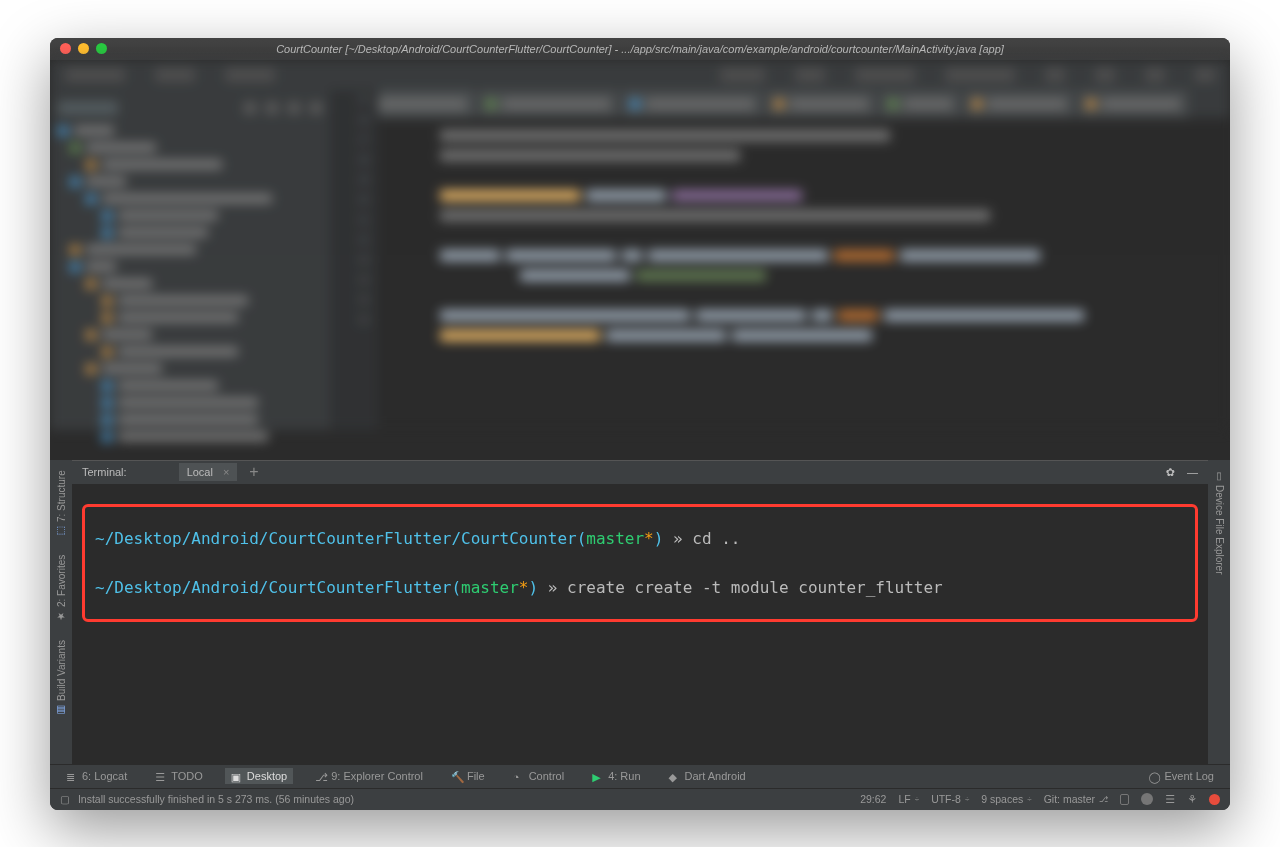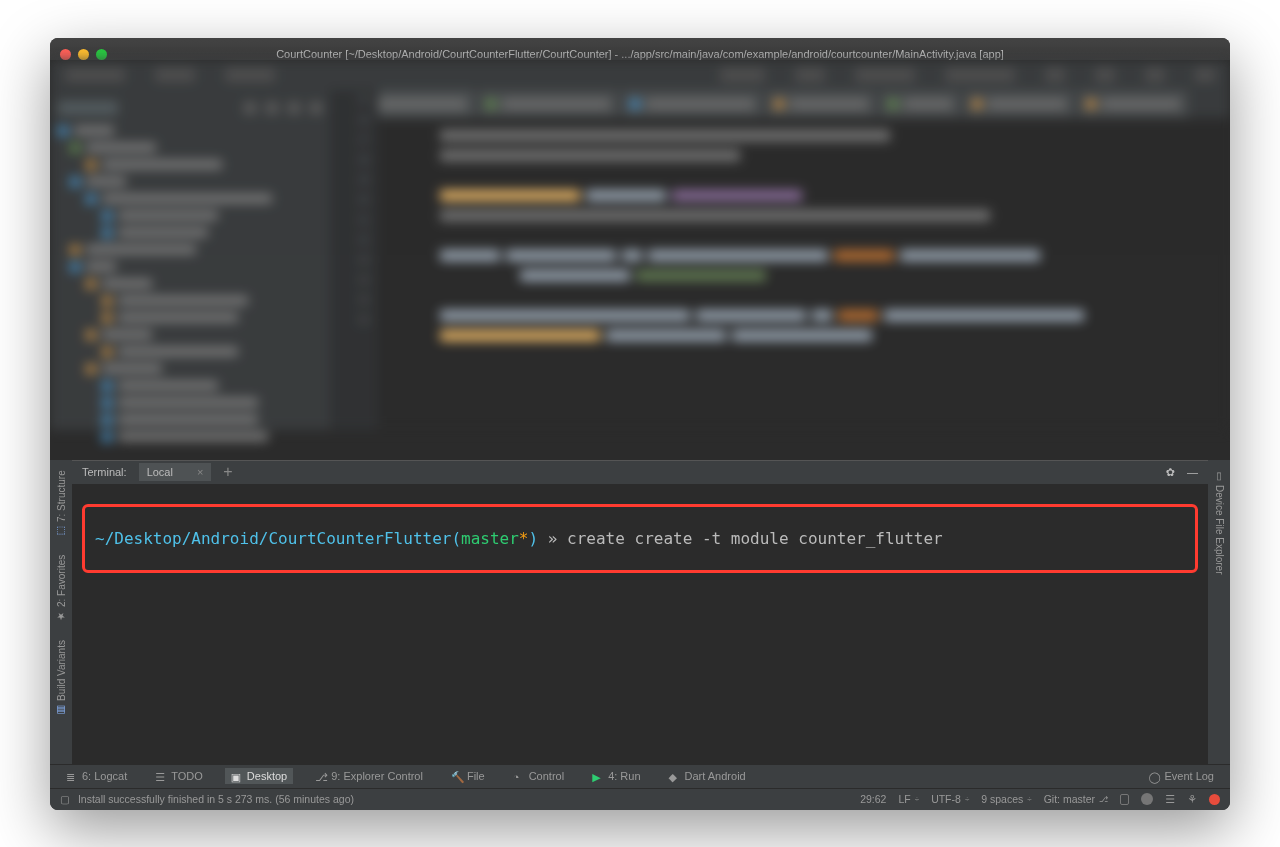--- a/index.html
+++ b/index.html
@@ -19,24 +19,25 @@
       width: 1180px;
       background: #2b2b2b;
       border-radius: 8px;
       overflow: hidden;
       box-shadow: 0 20px 60px rgba(0,0,0,0.4);
     }
     .titlebar {
       height: 22px;
       background: linear-gradient(to bottom, #434343, #3a3a3a);
       display: flex;
-      align-items: flex-end;
+      align-items: center;
       position: relative;
       font-size: 11px;
       color: #bbb;
+      font-style: italic;
     }
     .traffic-lights {
       display: flex;
       gap: 7px;
       padding-left: 10px;
     }
     .traffic-light {
       width: 11px;
       height: 11px;
       border-radius: 50%;
@@ -213,22 +214,23 @@
       border-top: 1px solid #555;
     }
     .terminal-header-label {
       margin-right: 12px;
     }
     .terminal-tab {
       background: #4e5254;
       padding: 3px 8px;
       display: flex;
       align-items: center;
-      gap: 24px;
+      gap: 10px;
       font-size: 11px;
+      margin-left: 40px;
     }
     .close-tab {
       color: #888;
       cursor: pointer;
       font-size: 11px;
     }
     .add-tab {
       margin-left: 12px;
       color: #888;
       cursor: pointer;
@@ -625,20 +627,23 @@
         </div>
         <span class="add-tab">+</span>
         <div class="terminal-header-right">
           <span style="cursor:pointer">✿</span>
           <span style="cursor:pointer">—</span>
         </div>
       </div>
       <div class="terminal-body">
         <div class="highlight-box">
           <div class="term-line">
+            <span class="prompt-path">~/Desktop/Android/CourtCounterFlutter/CourtCounter</span><span class="prompt-paren">(</span><span class="prompt-branch">master</span><span class="prompt-star">*</span><span class="prompt-paren">)</span> <span class="prompt-arrow">»</span> <span class="cmd-text">cd ..</span>
+          </div>
+          <div class="term-line">
             <span class="prompt-path">~/Desktop/Android/CourtCounterFlutter</span><span class="prompt-paren">(</span><span class="prompt-branch">master</span><span class="prompt-star">*</span><span class="prompt-paren">)</span> <span class="prompt-arrow">»</span> <span class="cmd-text">create create -t module counter_flutter</span>
           </div>
         </div>
       </div>
     </div>
   </div>
 
   <div class="bottom-tool-tabs">
     <div class="tool-tab">
       <span class="tool-tab-icon">≣</span>

